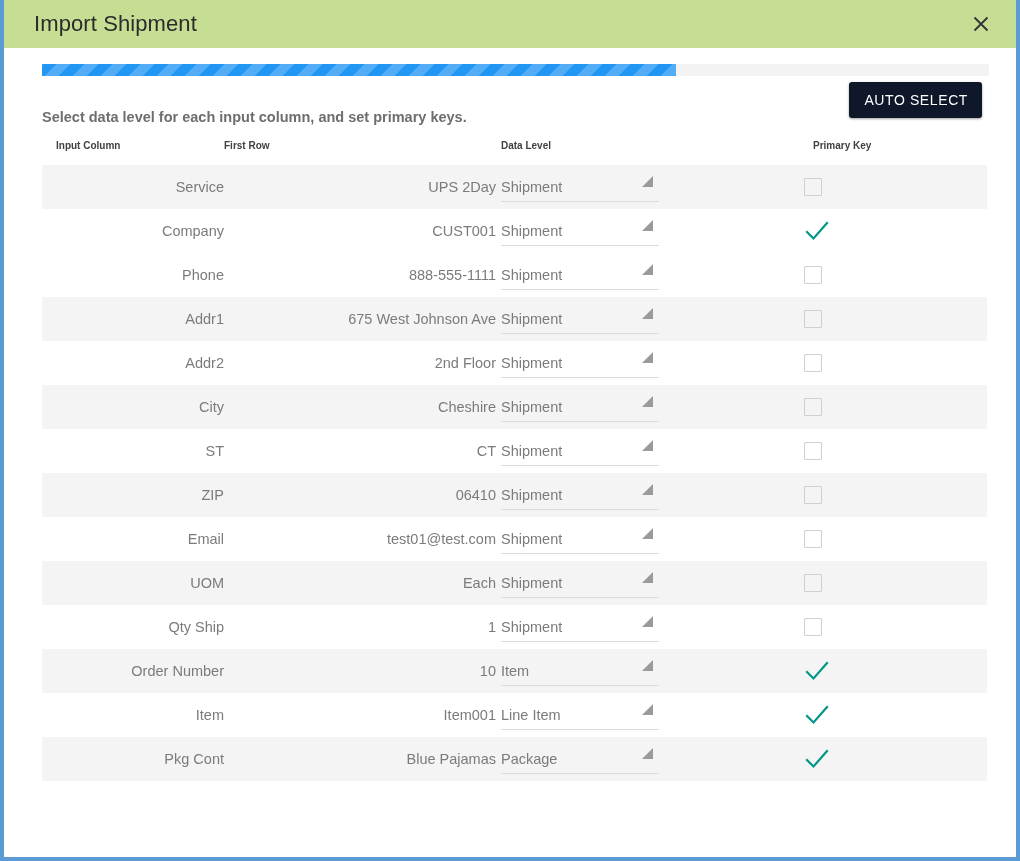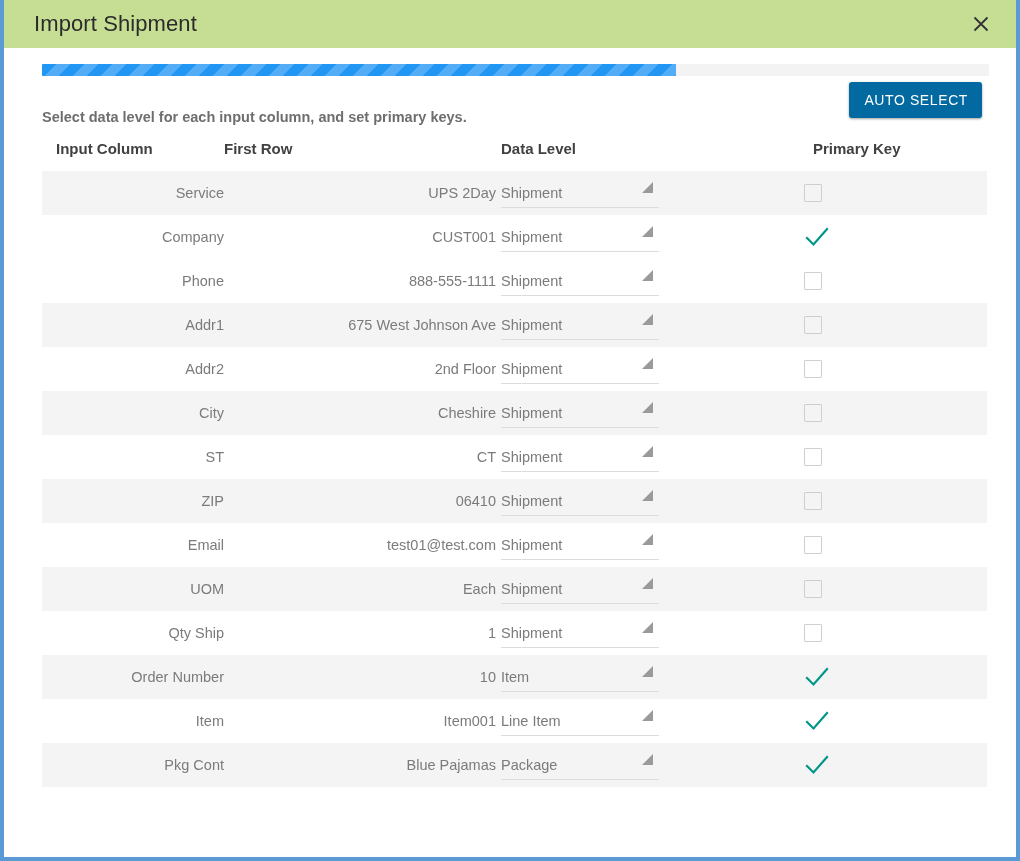--- a/index.html
+++ b/index.html
@@ -96,21 +96,21 @@
     font-size: 14.5px;
     color: #6e6e6e;
     position: relative;
     top: 9px;
     font-weight: bold;
   }
   #auto-select-button {
     position: absolute;
     right: 7px;
     top: 6px;
-    background: #0369a1;
+    background: #0f172a;
     color: #ffffff;
     border: 0;
     border-radius: 3px;
     font-family: "Liberation Sans", sans-serif;
     font-size: 14px;
     letter-spacing: .6px;
     padding: 10px 14px 10px 15px;
     cursor: pointer;
     box-shadow: 0 1px 3px rgba(0,0,0,.22), 0 1px 2px rgba(0,0,0,.18);
   }
@@ -122,21 +122,21 @@
     border-collapse: collapse;
     table-layout: fixed;
   }
   #mapping-table col.c-input   { width: 182px; }
   #mapping-table col.c-first   { width: 272px; }
   #mapping-table col.c-level   { width: 308px; }
   #mapping-table col.c-pk      { width: 183px; }
 
   #mapping-table thead th {
     text-align: left;
-    font-size: 15px;
+    font-size: 10px;
     color: #414141;
     font-weight: bold;
     padding: 0 0 14px 0;
     vertical-align: bottom;
   }
   #mapping-table thead th.h-input { padding-left: 14px; }
   #mapping-table thead th.h-first { padding-left: 0px; }
   #mapping-table thead th.h-level { padding-left: 5px; }
   #mapping-table thead th.h-pk    { padding-left: 9px; }
 

